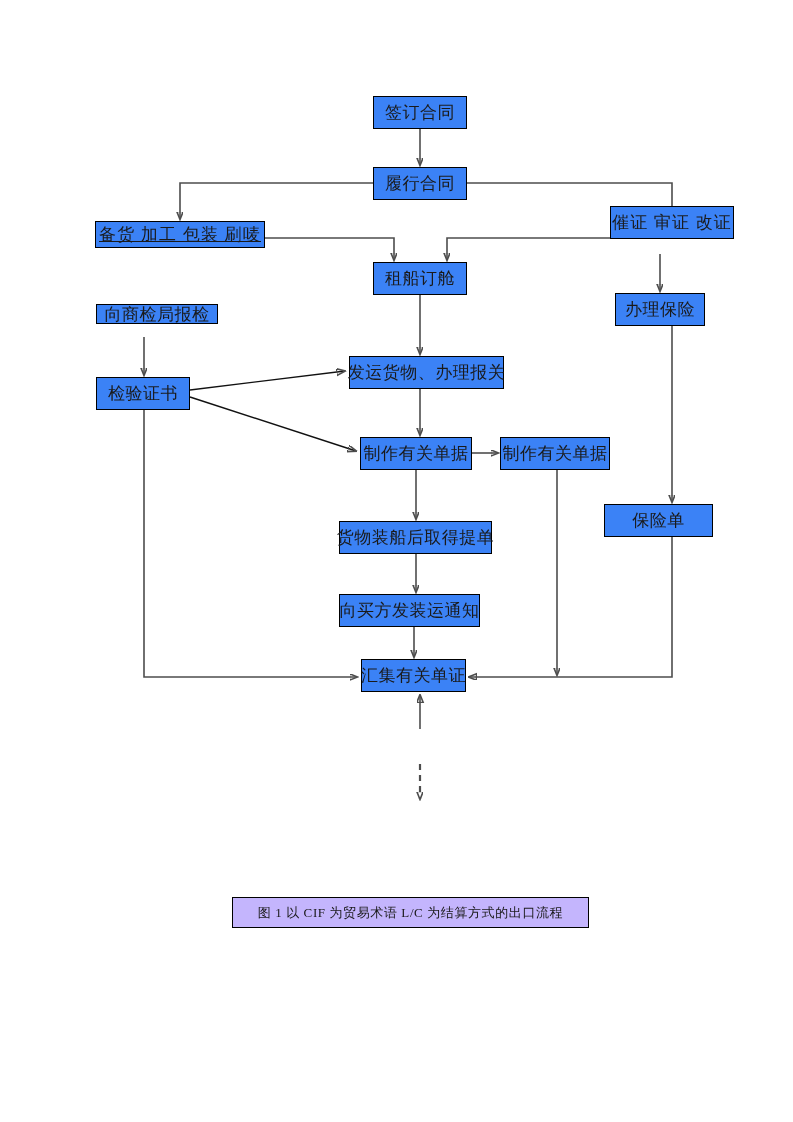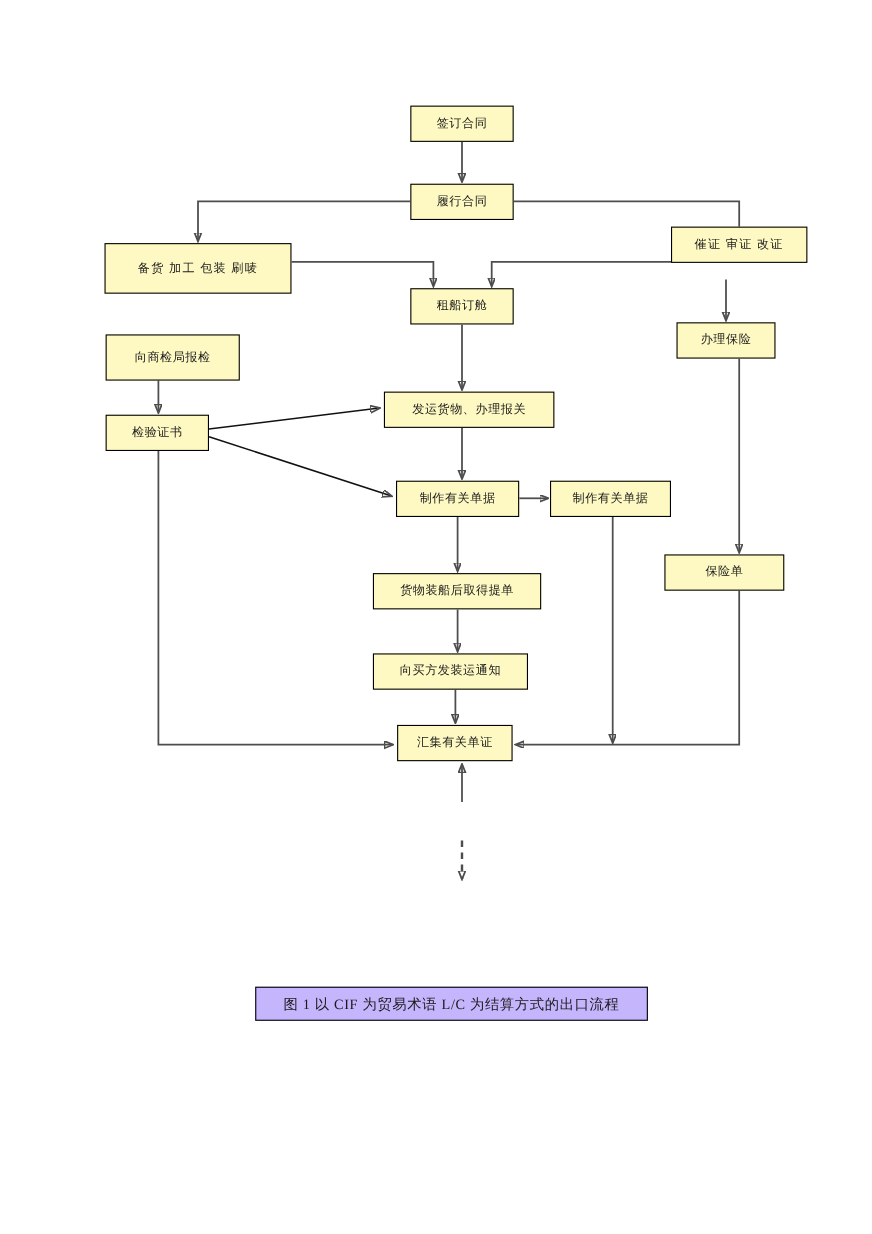--- a/index.html
+++ b/index.html
@@ -10,25 +10,25 @@
     position:relative;
     overflow:hidden;
   }
   #flow{
     position:absolute;left:0;top:0;width:793px;height:1122px;
   }
   .node{
     position:absolute;
     box-sizing:border-box;
     border:1px solid #000000;
-    background:#fef9c3;
+    background:#3b82f6;
     display:flex;
     align-items:center;
     justify-content:center;
-    font-size:11px;
+    font-size:17px;
     color:#1a1a1a;
     letter-spacing:0.5px;
     white-space:nowrap;
     line-height:1;
     z-index:5;
   }
   .node.wide-sp{letter-spacing:1.2px;}
   .caption{
     position:absolute;
     box-sizing:border-box;
@@ -100,27 +100,27 @@
 
     <line x1="420" y1="729" x2="420" y2="695" marker-end="url(#ah)"></line>
 
     <line class="dash" x1="420" y1="764" x2="420" y2="799" marker-end="url(#ah)"></line>
   </svg>
 
   <div class="node" style="left:373px;top:96px;width:94px;height:33px;">签订合同</div>
 
   <div class="node" style="left:373px;top:167px;width:94px;height:33px;">履行合同</div>
 
-  <div class="node wide-sp" style="left:95px;top:221px;width:170px;height:46px;">备货  加工  包装  刷唛</div>
+  <div class="node wide-sp" style="left:95px;top:221px;width:170px;height:27px;text-decoration:underline;">备货  加工  包装  刷唛</div>
 
   <div class="node wide-sp" style="left:610px;top:206px;width:124px;height:33px;">催证  审证  改证</div>
 
   <div class="node" style="left:373px;top:262px;width:94px;height:33px;">租船订舱</div>
 
-  <div class="node" style="left:96px;top:304px;width:122px;height:42px;">向商检局报检</div>
+  <div class="node" style="left:96px;top:304px;width:122px;height:20px;">向商检局报检</div>
 
   <div class="node" style="left:96px;top:377px;width:94px;height:33px;">检验证书</div>
 
   <div class="node" style="left:615px;top:293px;width:90px;height:33px;">办理保险</div>
 
   <div class="node" style="left:349px;top:356px;width:155px;height:33px;">发运货物、办理报关</div>
 
   <div class="node" style="left:360px;top:437px;width:112px;height:33px;">制作有关单据</div>
 
   <div class="node" style="left:500px;top:437px;width:110px;height:33px;">制作有关单据</div>

